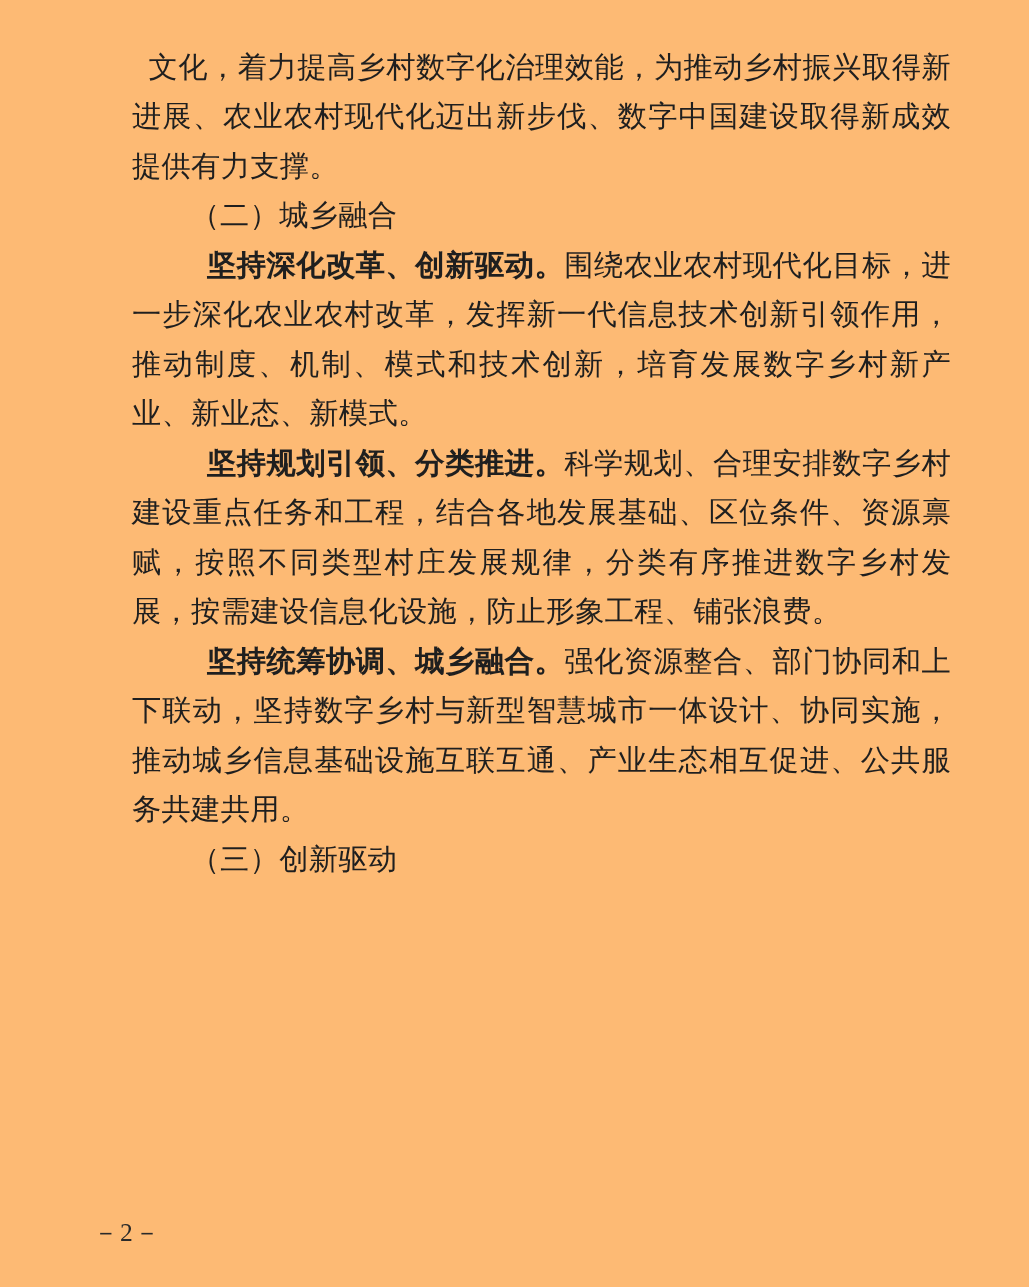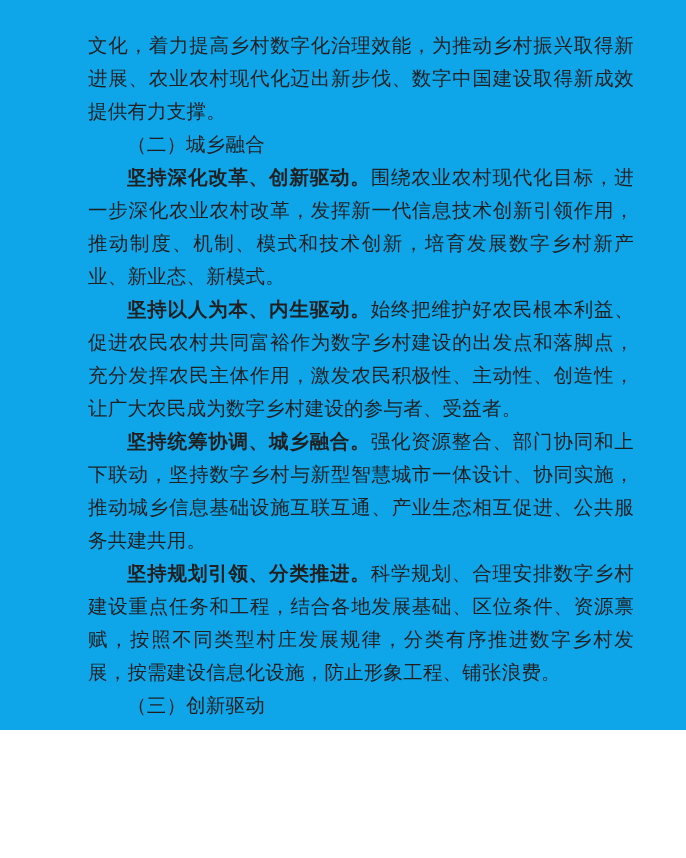--- a/index.html
+++ b/index.html
@@ -3,22 +3,22 @@
 <meta charset="utf-8">
 <style>
   html, body {
     margin: 0;
     padding: 0;
     background: #ffffff;
   }
   .page {
     position: relative;
     width: 686px;
-    height: 730px;
-    background: #0ea5e9;
+    height: 858px;
+    background: #fdba74;
     overflow: hidden;
     font-family: "Liberation Serif", "DejaVu Serif", serif;
     color: #1f1f1f;
   }
   .content {
     position: absolute;
     left: 88px;
     top: 29px;
     width: 546px;
     font-size: 19.5px;
@@ -29,38 +29,38 @@
   .content p {
     margin: 0;
     padding: 0;
   }
   .content p.indent {
     text-indent: 2em;
   }
   .lead {
     font-weight: 700;
     font-family: "Liberation Sans", "DejaVu Sans", sans-serif;
+    margin-left: 11px;
   }
   .footer {
     position: absolute;
     left: 62px;
     top: 810px;
     font-size: 17px;
     color: #2a2a2a;
     font-family: "Liberation Serif", "DejaVu Serif", serif;
     letter-spacing: 1px;
   }
 </style>
 </head>
 <body>
 
 <div class="page">
   <div class="content">
     <p><span class="lead"></span><span class="body-text">文化，着力提高乡村数字化治理效能，为推动乡村振兴取得新进展、农业农村现代化迈出新步伐、数字中国建设取得新成效提供有力支撑。</span></p>
     <p class="indent"><span class="body-text">（二）城乡融合</span></p>
     <p class="indent"><span class="lead">坚持深化改革、创新驱动。</span><span class="body-text">围绕农业农村现代化目标，进一步深化农业农村改革，发挥新一代信息技术创新引领作用，推动制度、机制、模式和技术创新，培育发展数字乡村新产业、新业态、新模式。</span></p>
-    <p class="indent"><span class="lead">坚持以人为本、内生驱动。</span><span class="body-text">始终把维护好农民根本利益、促进农民农村共同富裕作为数字乡村建设的出发点和落脚点，充分发挥农民主体作用，激发农民积极性、主动性、创造性，让广大农民成为数字乡村建设的参与者、受益者。</span></p>
+    <p class="indent"><span class="lead">坚持规划引领、分类推进。</span><span class="body-text">科学规划、合理安排数字乡村建设重点任务和工程，结合各地发展基础、区位条件、资源禀赋，按照不同类型村庄发展规律，分类有序推进数字乡村发展，按需建设信息化设施，防止形象工程、铺张浪费。</span></p>
     <p class="indent"><span class="lead">坚持统筹协调、城乡融合。</span><span class="body-text">强化资源整合、部门协同和上下联动，坚持数字乡村与新型智慧城市一体设计、协同实施，推动城乡信息基础设施互联互通、产业生态相互促进、公共服务共建共用。</span></p>
-    <p class="indent"><span class="lead">坚持规划引领、分类推进。</span><span class="body-text">科学规划、合理安排数字乡村建设重点任务和工程，结合各地发展基础、区位条件、资源禀赋，按照不同类型村庄发展规律，分类有序推进数字乡村发展，按需建设信息化设施，防止形象工程、铺张浪费。</span></p>
     <p class="indent"><span class="body-text">（三）创新驱动</span></p>
   </div>
   <div class="footer">－2－</div>
 </div>
 
 </body></html>

